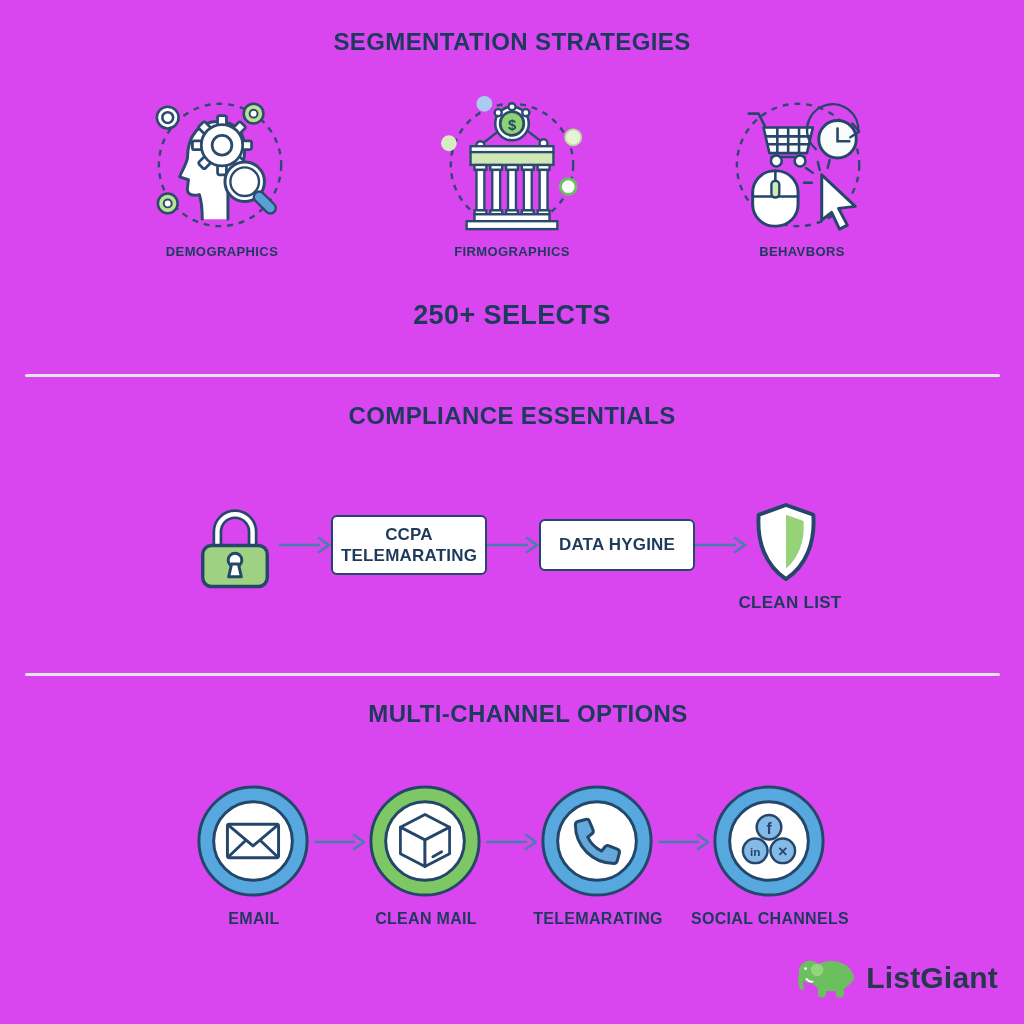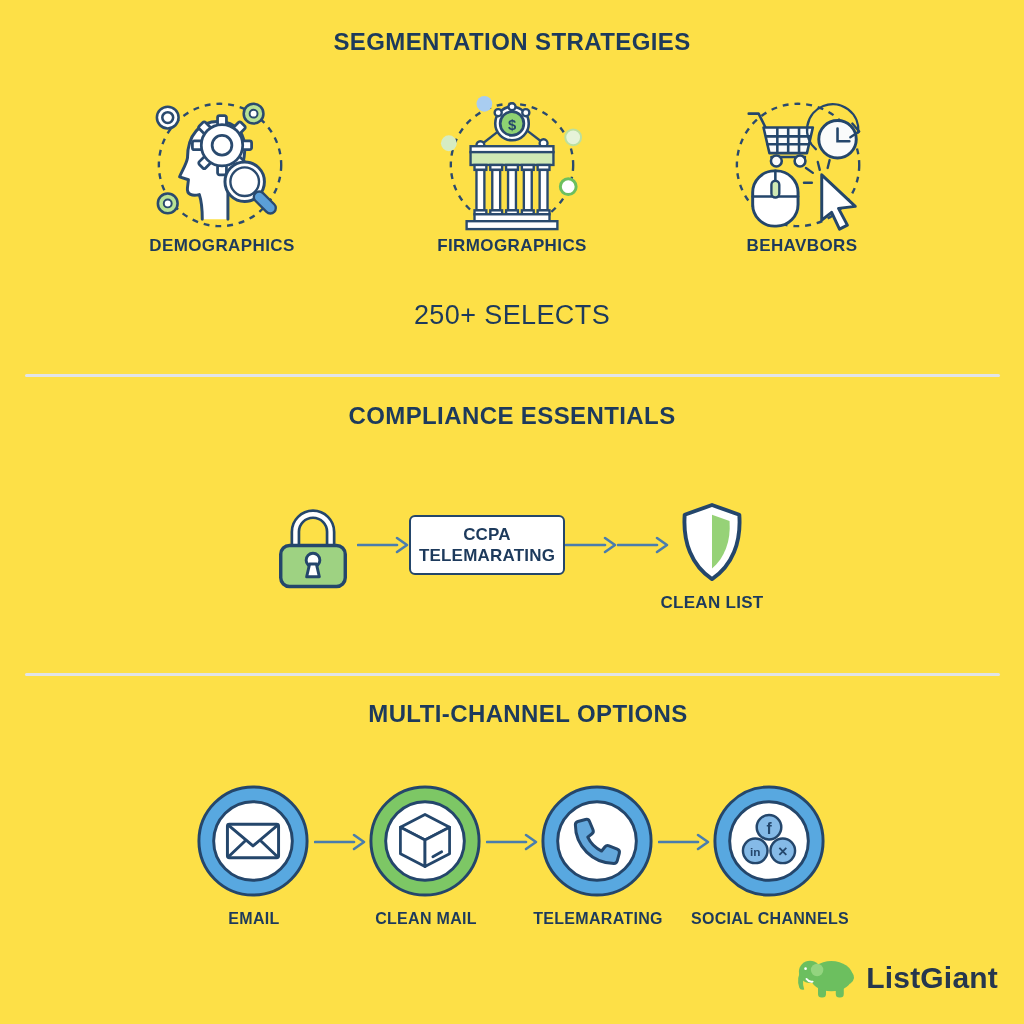--- a/index.html
+++ b/index.html
@@ -1,41 +1,41 @@
 <!DOCTYPE html>
 <html><head>
 <meta charset="utf-8">
 <style>
   html,body{margin:0;padding:0;background:#ffffff;}
   body{font-family:"Liberation Sans", sans-serif;}
   .canvas{
-    position:relative;width:1024px;height:1024px;background:#fde047;
+    position:relative;width:1024px;height:1024px;background:#d946ef;
     overflow:hidden;color:#1d3a5c;
   }
   .sec-title{
     position:absolute;left:0;right:0;text-align:center;
     font-size:24px;font-weight:bold;letter-spacing:.4px;color:#1d3a5c;
   }
   .row{position:absolute;left:0;right:0;display:flex;justify-content:center;}
   
   .seg-row{top:88px;}
   .seg-col{width:290px;display:flex;flex-direction:column;align-items:center;}
-  .seg-label{margin-top:0;font-size:17px;font-weight:bold;letter-spacing:.4px;}
-  .selects{position:absolute;top:300px;left:0;right:0;text-align:center;font-size:27px;font-weight:normal;letter-spacing:.4px;}
+  .seg-label{margin-top:8px;font-size:13px;font-weight:bold;letter-spacing:.4px;}
+  .selects{position:absolute;top:300px;left:0;right:0;text-align:center;font-size:27px;font-weight:bold;letter-spacing:.4px;}
   .divider{position:absolute;left:25px;right:24px;height:3px;background:#e1e4e8;border-radius:2px;}
   
   .comp-row{top:480px;height:130px;align-items:center;gap:0;}
   .comp-box{
     background:#ffffff;border:2.5px solid #24466b;border-radius:6px;
     display:flex;flex-direction:column;justify-content:center;align-items:center;
     font-size:17px;font-weight:bold;line-height:1.25;letter-spacing:.2px;text-align:center;
   }
   .box-ccpa{width:152px;height:56px;}
   .box-hyg{width:152px;height:48px;}
-  .shield-wrap{position:relative;width:86px;height:88px;display:flex;justify-content:center;}
+  .shield-wrap{position:relative;width:86px;height:88px;display:flex;justify-content:flex-start;}
   .shield-label{
     position:absolute;top:92px;left:50%;transform:translateX(-50%);
     white-space:nowrap;font-size:17px;font-weight:bold;letter-spacing:.3px;
   }
   
   .chan-row{top:782px;align-items:center;}
   .chan-col{position:relative;width:120px;height:120px;}
   .chan-label{
     position:absolute;top:128px;left:50%;transform:translateX(-50%);
     white-space:nowrap;font-size:16px;font-weight:bold;letter-spacing:.3px;
@@ -196,20 +196,23 @@
 
     <div class="comp-box box-ccpa">
       <div>CCPA</div>
       <div>TELEMARATING</div>
     </div>
     <svg class="arrow" width="52" height="18" viewBox="0 0 52 18">
       <line x1="1" y1="9" x2="40" y2="9" stroke="#4a7dad" stroke-width="2.6" stroke-linecap="round"></line>
       <path d="M40 2 L50 9 L40 16" fill="none" stroke="#4a7dad" stroke-width="2.6" stroke-linecap="round" stroke-linejoin="round"></path>
     </svg>
 
+    <div class="comp-box box-hyg">
+      <div>DATA HYGINE</div>
+    </div>
     <svg class="arrow" width="52" height="18" viewBox="0 0 52 18">
       <line x1="1" y1="9" x2="40" y2="9" stroke="#4a7dad" stroke-width="2.6" stroke-linecap="round"></line>
       <path d="M40 2 L50 9 L40 16" fill="none" stroke="#4a7dad" stroke-width="2.6" stroke-linecap="round" stroke-linejoin="round"></path>
     </svg>
 
     <div class="shield-wrap">
       <svg width="78" height="86" viewBox="0 0 80 88">
         <path d="M40 4 L68 14 C70 42 61 66 40 80 C19 66 10 42 12 14 Z" fill="#fff" stroke="#24466b" stroke-width="4" stroke-linejoin="round"></path>
         <path d="M40 14 L58 20.5 C59.5 41 53 58.5 40 69 Z" fill="#96d277"></path>
       </svg>

